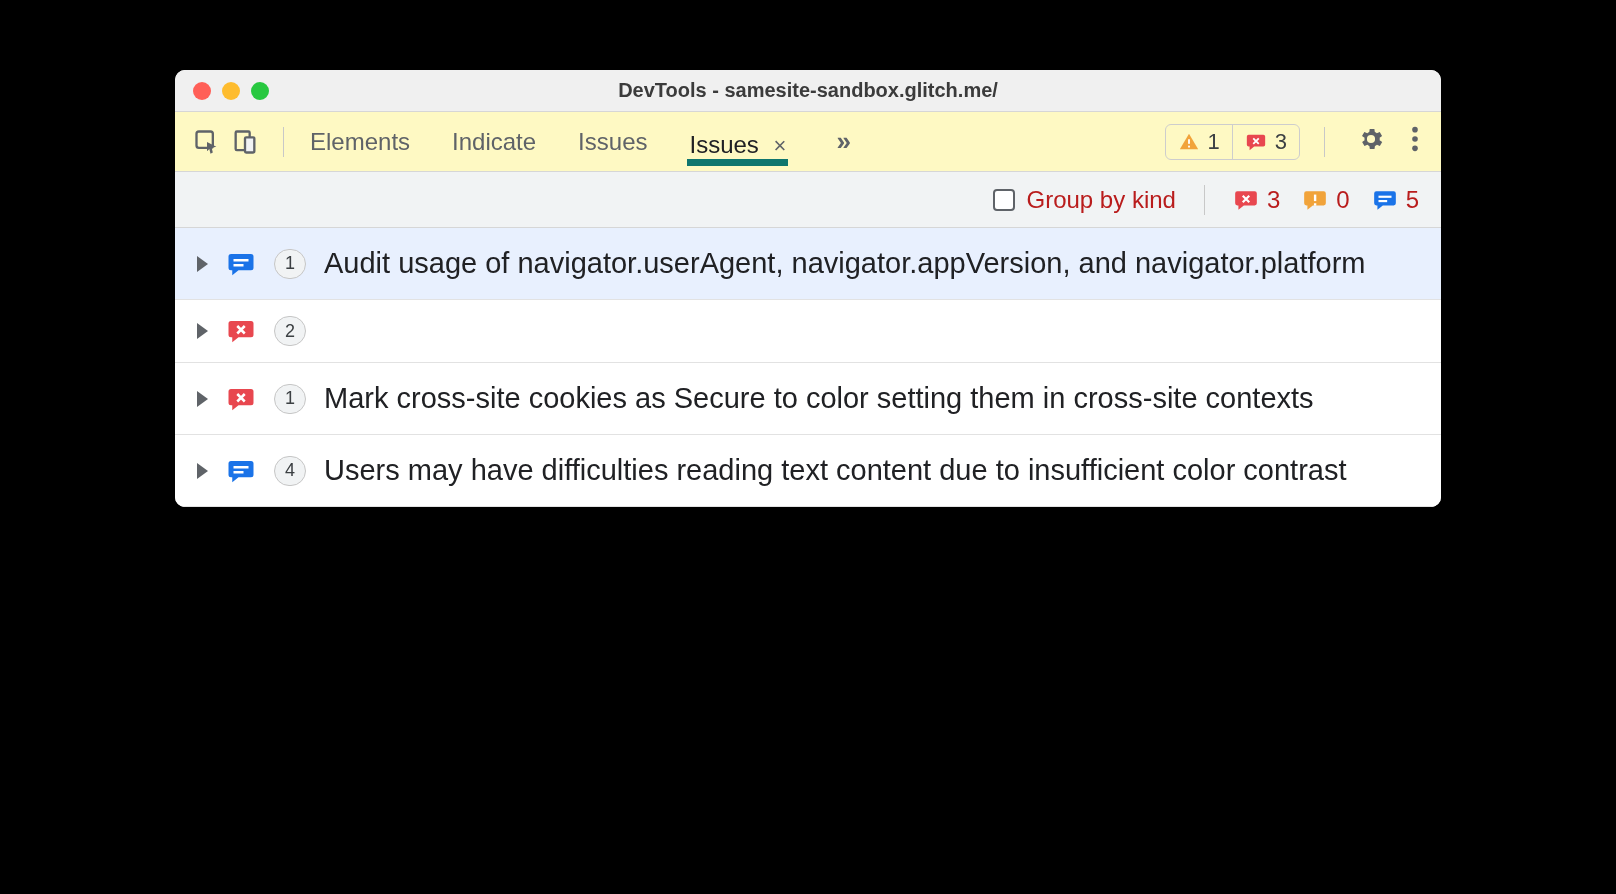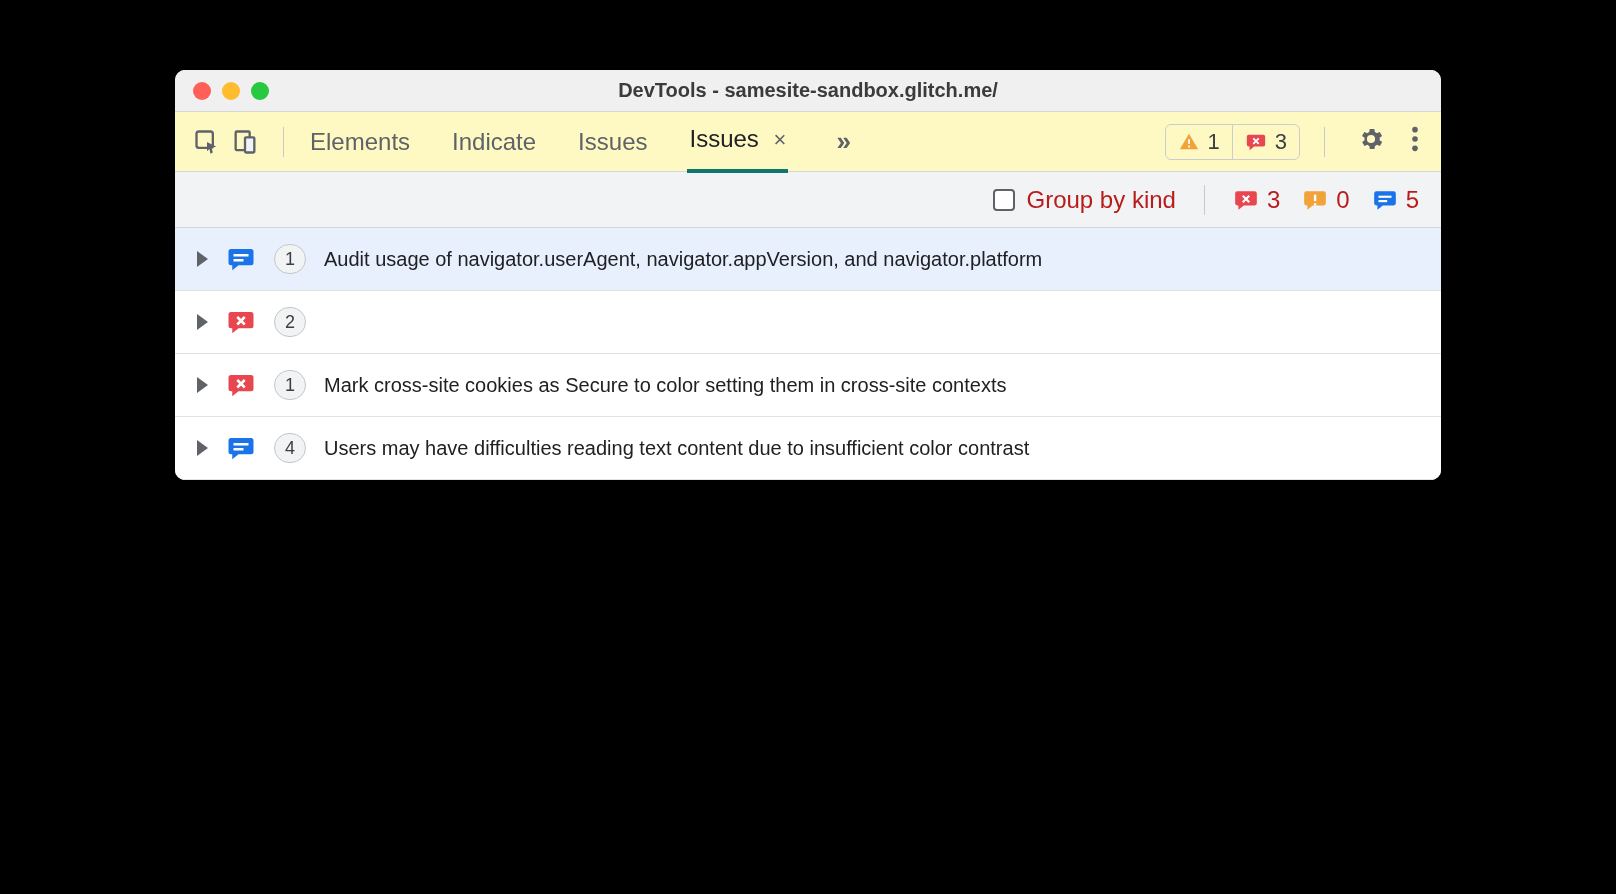--- a/index.html
+++ b/index.html
@@ -60,21 +60,21 @@
     border-bottom: 1px solid #d6d6d6;
     padding: 0 14px 0 18px;
     gap: 10px;
     color: #5f6368;
     font-size: 24px;
   }
   .tabbar .tool-icon { color:#5f6368; display:flex; align-items:center; }
   .divider-v { width:1px; height:30px; background:#c8c8c8; margin: 0 14px; }
   .tabs { display:flex; gap: 38px; align-items: center; }
   .tab { cursor:pointer; color:#5f6368; padding: 14px 2px; }
-  .tab.active { color:#202124; border-bottom: 4px solid #0f766e; padding-bottom: 16px; }
+  .tab.active { color:#202124; border-bottom: 7px solid #0f766e; padding-bottom: 0; }
   .tab-close { margin-left: 8px; font-size: 22px; color:#5f6368; }
   .overflow { font-size: 26px; font-weight:700; color:#5f6368; padding:0 10px; cursor:pointer; }
   .spacer { flex: 1; }
   .counter-group { display:flex; border:1px solid #cdcdcd; border-radius:6px; overflow:hidden; }
   .counter {
     display:flex; align-items:center; gap:8px;
     padding: 4px 12px; font-size: 22px; color:#3c4043; cursor:pointer;
   }
   .counter + .counter { border-left:1px solid #cdcdcd; }
   .ico { display:inline-flex; }
@@ -115,21 +115,21 @@
     border-bottom:8px solid transparent;
     border-left:11px solid #5f6368;
   }
   .pill {
     min-width: 32px; height:30px; padding:0 8px;
     border:1px solid #c6c6c6; border-radius:15px;
     background:#f1f3f4; color:#3c4043;
     display:flex; align-items:center; justify-content:center;
     font-size:18px;
   }
-  .issue-text { font-size:20px; color:#202124; line-height:1.35; flex:1; }
+  .issue-text { font-size:29px; color:#202124; line-height:1.35; flex:1; }
 
   
 </style>
 </head>
 <body>
 
 <div class="window">
 
   <div class="titlebar">
     <div class="traffic">

